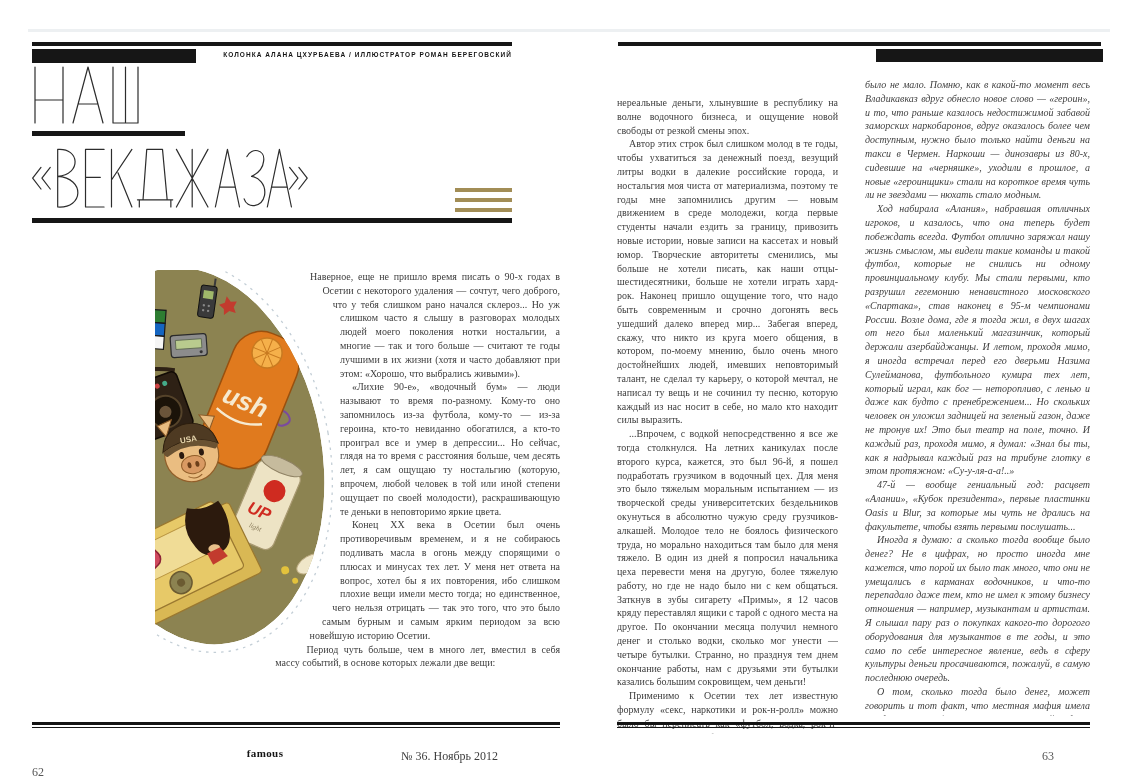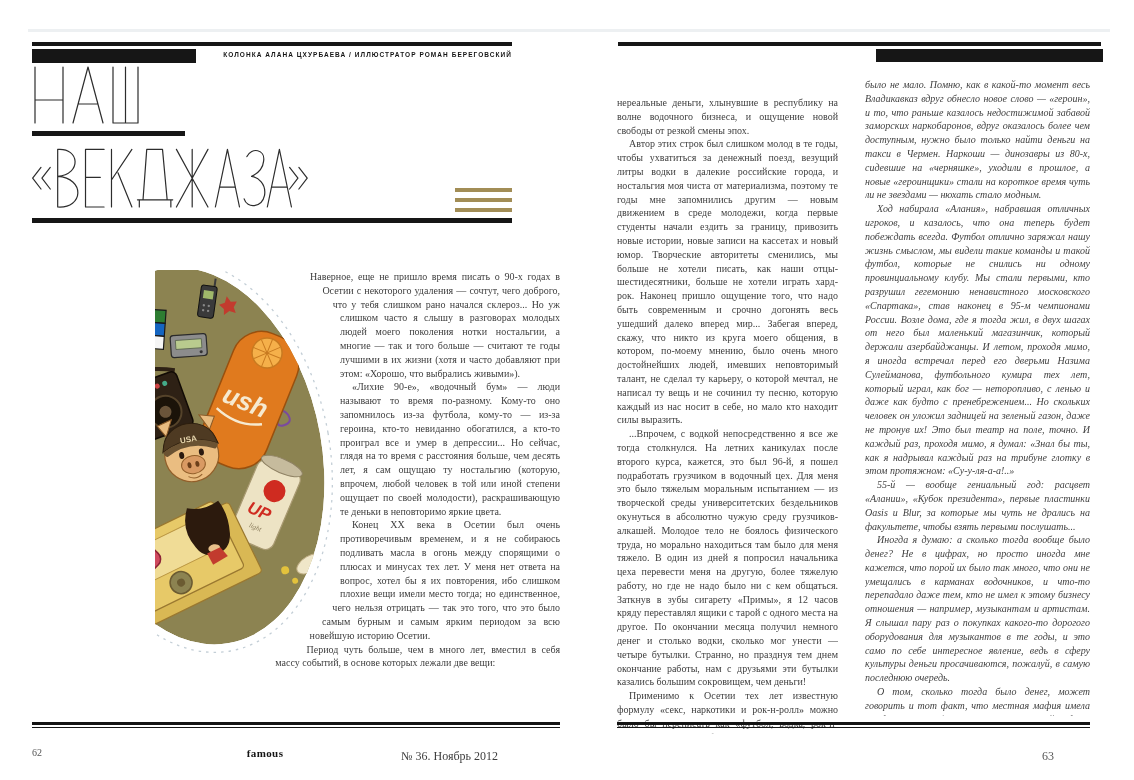--- a/index.html
+++ b/index.html
@@ -44,21 +44,21 @@
 
   
   .rule-thin-r { left:618px; top:42px; width:483px; height:4px; background:#161616; }
   .bar-r       { left:876px; top:49px; width:227px; height:13px; background:#161616; }
 
   
   .drule { height:6px; border-top:3px solid #141414; border-bottom:1px solid #141414; }
   .drule-l { left:32px;  top:722px; width:528px; }
   .drule-r { left:617px; top:722px; width:473px; }
   .footer-l { left:32px; top:747px; width:466px; height:14px; }
-  .footer-l .pn { position:absolute; left:0; top:0; font-size:10px; color:#555; }
+  .footer-l .pn { position:absolute; left:0; top:18px; font-size:12px; color:#555; }
   .footer-l .mag { position:absolute; left:50%; transform:translateX(-50%); top:0;
                    font-size:11px; font-weight:700; letter-spacing:.4px; color:#141414; }
   .footer-l .issue { position:absolute; right:0; top:2px; font-size:12px;
                      color:#3d3d3d; }
   .footer-r { left:1004px; top:749px; width:50px; text-align:right; font-size:12px; color:#555; }
 </style>
 </head>
 <body>
 
 <div id="spread">
@@ -240,21 +240,21 @@
     <div class="abs rp-col1 bodytext">
       <p>нереальные деньги, хлынувшие в республику на волне водочного бизнеса, и ощущение новой свободы от резкой смены эпох.</p>
       <p class="ind">Автор этих строк был слишком молод в те годы, чтобы ухватиться за денежный поезд, везущий литры водки в далекие российские города, и ностальгия моя чиста от материализма, поэтому те годы мне запомнились другим — новым движением в среде молодежи, когда первые студенты начали ездить за границу, привозить новые истории, новые записи на кассетах и новый юмор. Творческие авторитеты сменились, мы больше не хотели писать, как наши отцы-шестидесятники, больше не хотели играть хард-рок. Наконец пришло ощущение того, что надо быть современным и срочно догонять весь ушедший далеко вперед мир... Забегая вперед, скажу, что никто из круга моего общения, в котором, по-моему мнению, было очень много достойнейших людей, имевших неповторимый талант, не сделал ту карьеру, о которой мечтал, не написал ту вещь и не сочинил ту песню, которую каждый из нас носит в себе, но мало кто находит силы выразить.</p>
       <p class="ind">...Впрочем, с водкой непосредственно я все же тогда столкнулся. На летних каникулах после второго курса, кажется, это был 96-й, я пошел подработать грузчиком в водочный цех. Для меня это было тяжелым моральным испытанием — из творческой среды университетских бездельников окунуться в абсолютно чужую среду грузчиков-алкашей. Молодое тело не боялось физического труда, но морально находиться там было для меня тяжело. В один из дней я попросил начальника цеха перевести меня на другую, более тяжелую работу, но где не надо было ни с кем общаться. Заткнув в зубы сигарету «Примы», я 12 часов кряду переставлял ящики с тарой с одного места на другое. По окончании месяца получил немного денег и столько водки, сколько мог унести — четыре бутылки. Странно, но празднуя тем днем окончание работы, нам с друзьями эти бутылки казались большим сокровищем, чем деньги!</p>
       <p class="ind">Применимо к Осетии тех лет известную формулу «секс, наркотики и рок-н-ролл» можно было бы переписать как «футбол, водка, рок-н-ролл» — всего этого было в достатке. Хотя секса и наркотиков тогда тоже</p>
     </div>
 
     <div class="abs rp-col2 bodytext">
       <p>было не мало. Помню, как в какой-то момент весь Владикавказ вдруг обнесло новое слово — «героин», и то, что раньше казалось недостижимой забавой заморских наркобаронов, вдруг оказалось более чем доступным, нужно было только найти деньги на такси в Чермен. Наркоши — динозавры из 80-х, сидевшие на «черняшке», уходили в прошлое, а новые «героинщики» стали на короткое время чуть ли не звездами — нюхать стало модным.</p>
       <p class="ind">Ход набирала «Алания», набравшая отличных игроков, и казалось, что она теперь будет побеждать всегда. Футбол отлично заряжал нашу жизнь смыслом, мы видели такие команды и такой футбол, которые не снились ни одному провинциальному клубу. Мы стали первыми, кто разрушил гегемонию ненавистного московского «Спартака», став наконец в 95-м чемпионами России. Возле дома, где я тогда жил, в двух шагах от него был маленький магазинчик, который держали азербайджанцы. И летом, проходя мимо, я иногда встречал перед его дверьми Назима Сулейманова, футбольного кумира тех лет, который играл, как бог — неторопливо, с ленью и даже как будто с пренебрежением... Но скольких человек он уложил задницей на зеленый газон, даже не тронув их! Это был театр на поле, точно. И каждый раз, проходя мимо, я думал: «Знал бы ты, как я надрывал каждый раз на трибуне глотку в этом протяжном: «Су-у-ля-а-а!..»</p>
-      <p class="ind">55-й — вообще гениальный год: расцвет «Алании», «Кубок президента», первые пластинки Oasis и Blur, за которые мы чуть не дрались на факультете, чтобы взять первыми послушать...</p>
+      <p class="ind">47-й — вообще гениальный год: расцвет «Алании», «Кубок президента», первые пластинки Oasis и Blur, за которые мы чуть не дрались на факультете, чтобы взять первыми послушать...</p>
       <p class="ind">Иногда я думаю: а сколько тогда вообще было денег? Не в цифрах, но просто иногда мне кажется, что порой их было так много, что они не умещались в карманах водочников, и что-то перепадало даже тем, кто не имел к этому бизнесу отношения — например, музыкантам и артистам. Я слышал пару раз о покупках какого-то дорогого оборудования для музыкантов в те годы, и это само по себе интересное явление, ведь в сферу культуры деньги просачиваются, пожалуй, в самую последнюю очередь.</p>
       <p class="ind">О том, сколько тогда было денег, может говорить и тот факт, что местная мафия имела традицию своеобразно отмечать Новый год — сжиганием «шестисо-</p>
     </div>
 
     <div class="abs drule drule-r"></div>
     <div class="abs footer-r">63</div>
   </div>
 
 </div>
 

